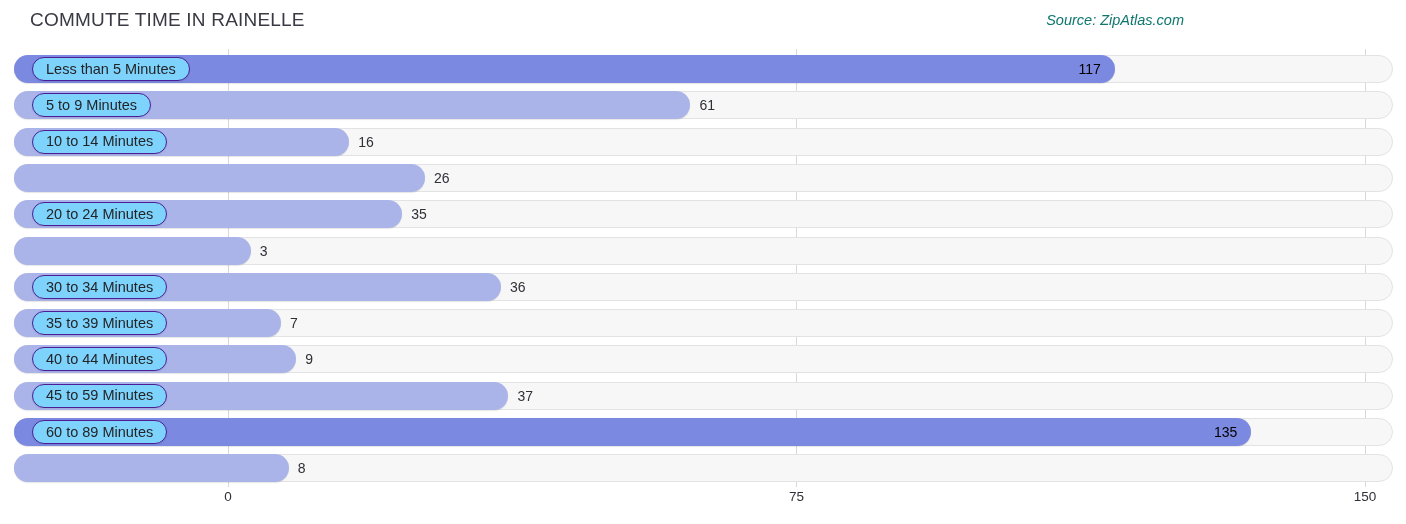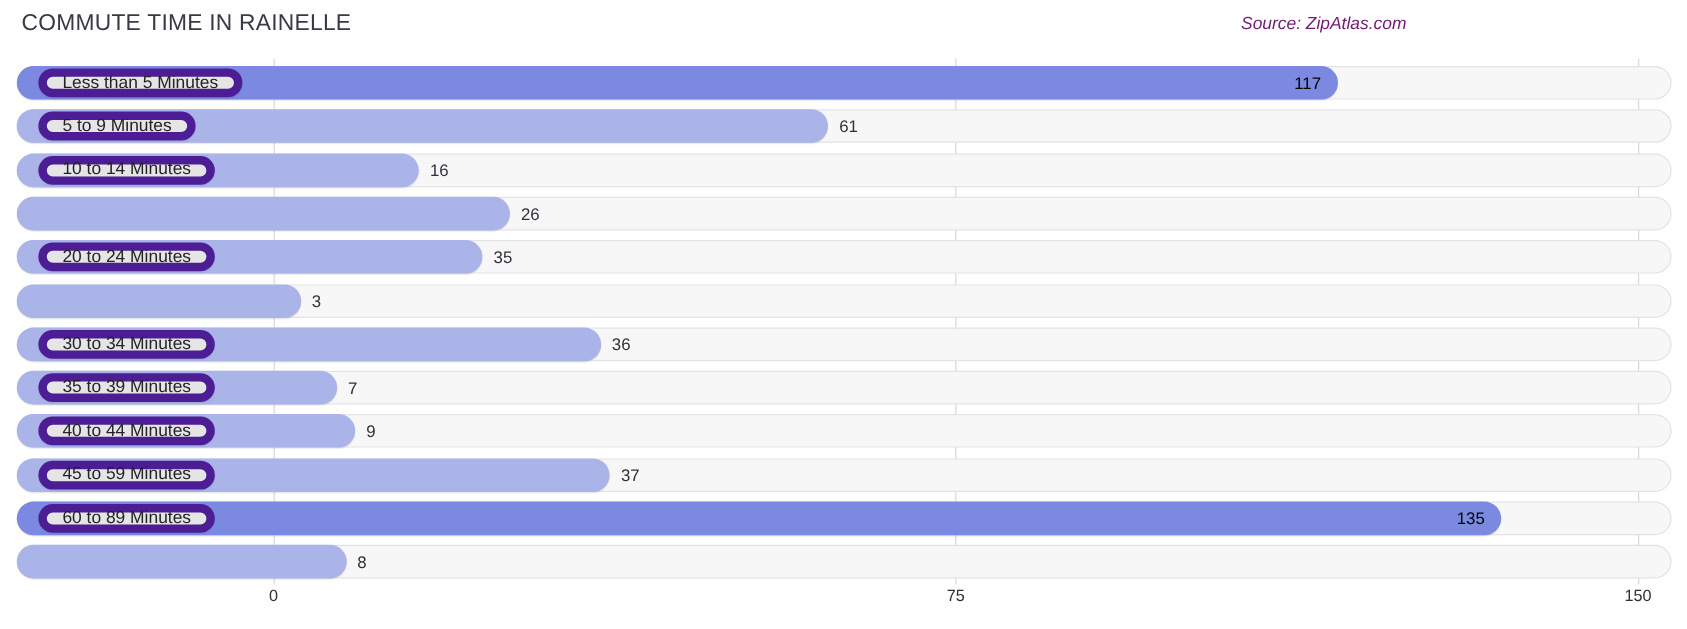--- a/index.html
+++ b/index.html
@@ -11,41 +11,41 @@
     width: 1406px;
     height: 524px;
     font-family: "Liberation Sans", sans-serif;
     position: relative;
     overflow: hidden;
   }
 
   
   .header {
     position: absolute;
-    left: 4px; top: 0;
+    left: 16px; top: 0;
     width: 1180px;
     height: 44px;
   }
   .chart-title {
     position: absolute;
     left: 14px;
     top: 9px;
     font-size: 19px;
     letter-spacing: .2px;
     color: #3a3a44;
     font-weight: 400;
     white-space: nowrap;
   }
   .source {
     position: absolute;
     right: 12px;
     top: 12px;
     font-size: 14.5px;
     font-style: italic;
-    color: #701a75;
+    color: #0f766e;
     white-space: nowrap;
   }
 
   
   .plot {
     position: absolute;
     left: 0;
     top: 49px;
     width: 1406px;
     height: 438px;
@@ -92,22 +92,22 @@
     height: 28px;
     border-radius: 14px;
     box-sizing: border-box;
     box-shadow: 0 1px 1px rgba(0,0,0,.10);
   }
   .pill {
     position: absolute;
     left: 32px;
     top: 2px;
     height: 24px;
-    background: #e5e5e5;
-    border: 7px solid #4c1d95;
+    background: #7dd3fc;
+    border: 1px solid #4c1d95;
     border-radius: 12px;
     display: flex;
     align-items: center;
     padding: 0 13px;
     box-sizing: border-box;
     box-shadow: 0 1px 2px rgba(0,0,0,.07);
   }
   .pill-label {
     font-size: 14.5px;
     color: #242428;

